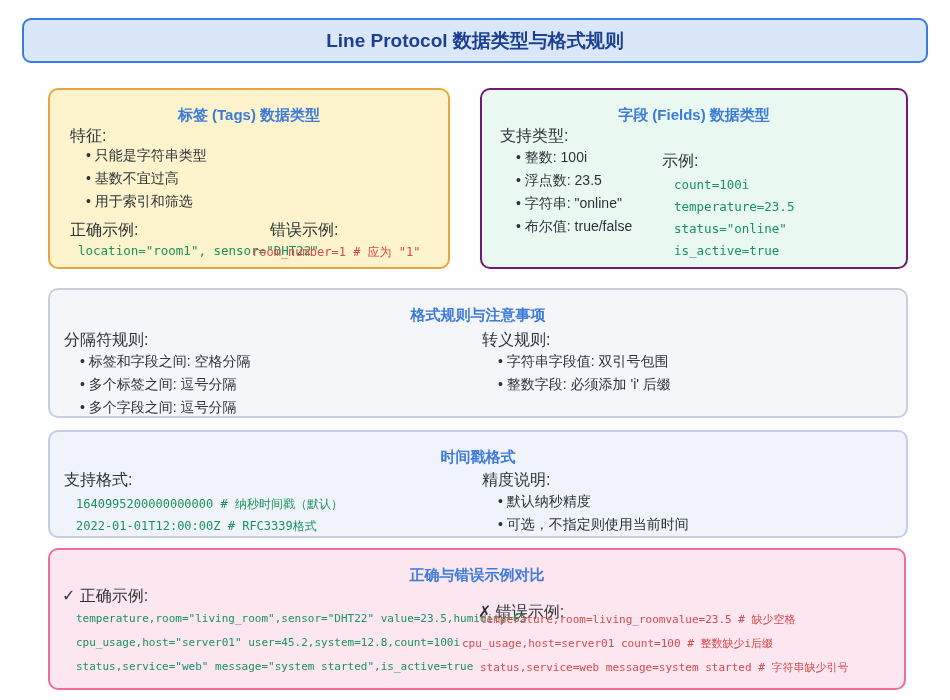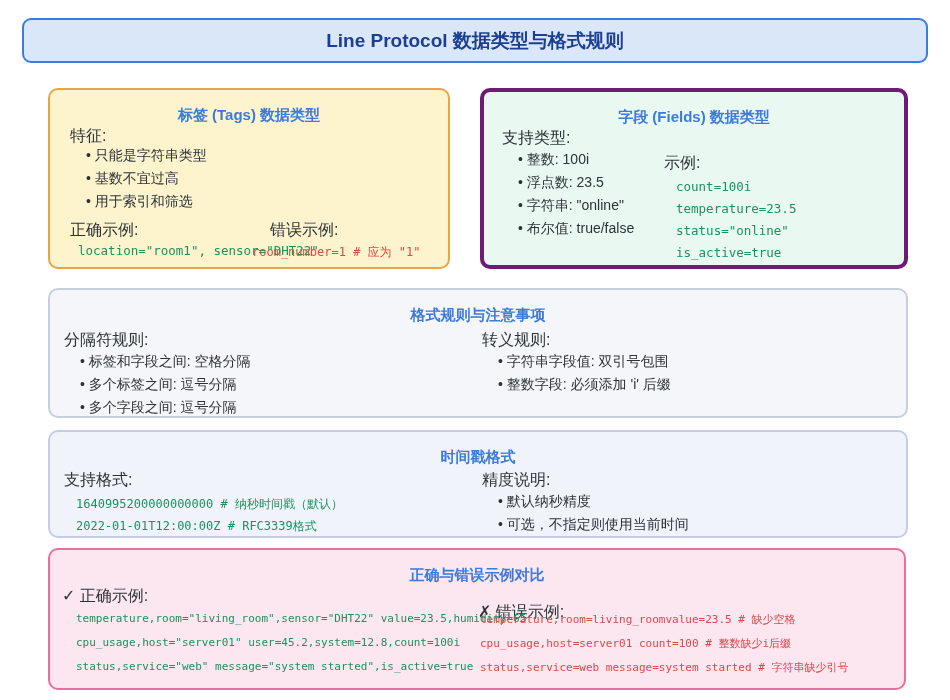--- a/index.html
+++ b/index.html
@@ -16,21 +16,21 @@
   }
   .header-title{
     width:100%;text-align:center;line-height:41px;
     font-size:19px;font-weight:bold;color:#1c3f90;
   }
   .box-title{
     position:absolute;top:10px;left:0;right:0;text-align:center;
     font-size:15px;font-weight:bold;color:#3c7bd9;margin-top:6px;
   }
   .tags-box{left:48px;top:88px;width:402px;height:181px;background:#fdf3cd;border:2px solid #eaa53e;}
-  .fields-box{left:480px;top:88px;width:428px;height:181px;background:#e9f8f1;border:4px solid #701a75;}
+  .fields-box{left:480px;top:88px;width:428px;height:181px;background:#e9f8f1;border:2px solid #701a75;}
   .rules-box{left:48px;top:288px;width:860px;height:130px;background:#f4f6f9;border:2px solid #c7cfdc;}
   .ts-box{left:48px;top:430px;width:860px;height:108px;background:#f1f3fa;border:2px solid #c6cce7;}
   .cmp-box{left:48px;top:548px;width:858px;height:142px;background:#fce6f0;border:2px solid #ee6d9f;}
   .lbl{position:absolute;font-size:16px;color:#2c3338;white-space:nowrap;}
   .bullets{position:absolute;font-size:14px;color:#2c3338;}
   .bullets div{line-height:23px;white-space:nowrap;}
   .bullets div::before{content:"• ";}
   .code{position:absolute;font-family:"DejaVu Sans Mono","Liberation Mono",monospace;white-space:nowrap;}
   .cgreen{color:#18935f;}
   .cred{color:#d84a4a;}
@@ -109,15 +109,15 @@
 <div class="box cmp-box">
   <div class="box-title">正确与错误示例对比</div>
   <div class="lbl" style="left:12px;top:36px;">✓ 正确示例:</div>
   <div class="lbl" style="left:428px;top:52px;">✗ 错误示例:</div>
 
   <div class="cmp-line cgreen" style="left:26px;top:62px;">temperature,room="living_room",sensor="DHT22" value=23.5,humidity=65</div>
   <div class="cmp-line cgreen" style="left:26px;top:86px;">cpu_usage,host="server01" user=45.2,system=12.8,count=100i</div>
   <div class="cmp-line cgreen" style="left:26px;top:110px;">status,service="web" message="system started",is_active=true</div>
 
   <div class="cmp-line cred" style="left:430px;top:62px;">temperature,room=living_roomvalue=23.5 # 缺少空格</div>
-  <div class="cmp-line cred" style="left:430px;top:86px;">cpu_usage,host=server01 count=100 # 整数缺少i后缀</div>
+  <div class="cmp-line cred" style="left:412px;top:86px;">cpu_usage,host=server01 count=100 # 整数缺少i后缀</div>
   <div class="cmp-line cred" style="left:430px;top:110px;">status,service=web message=system started # 字符串缺少引号</div>
 </div>
 
 </body></html>

